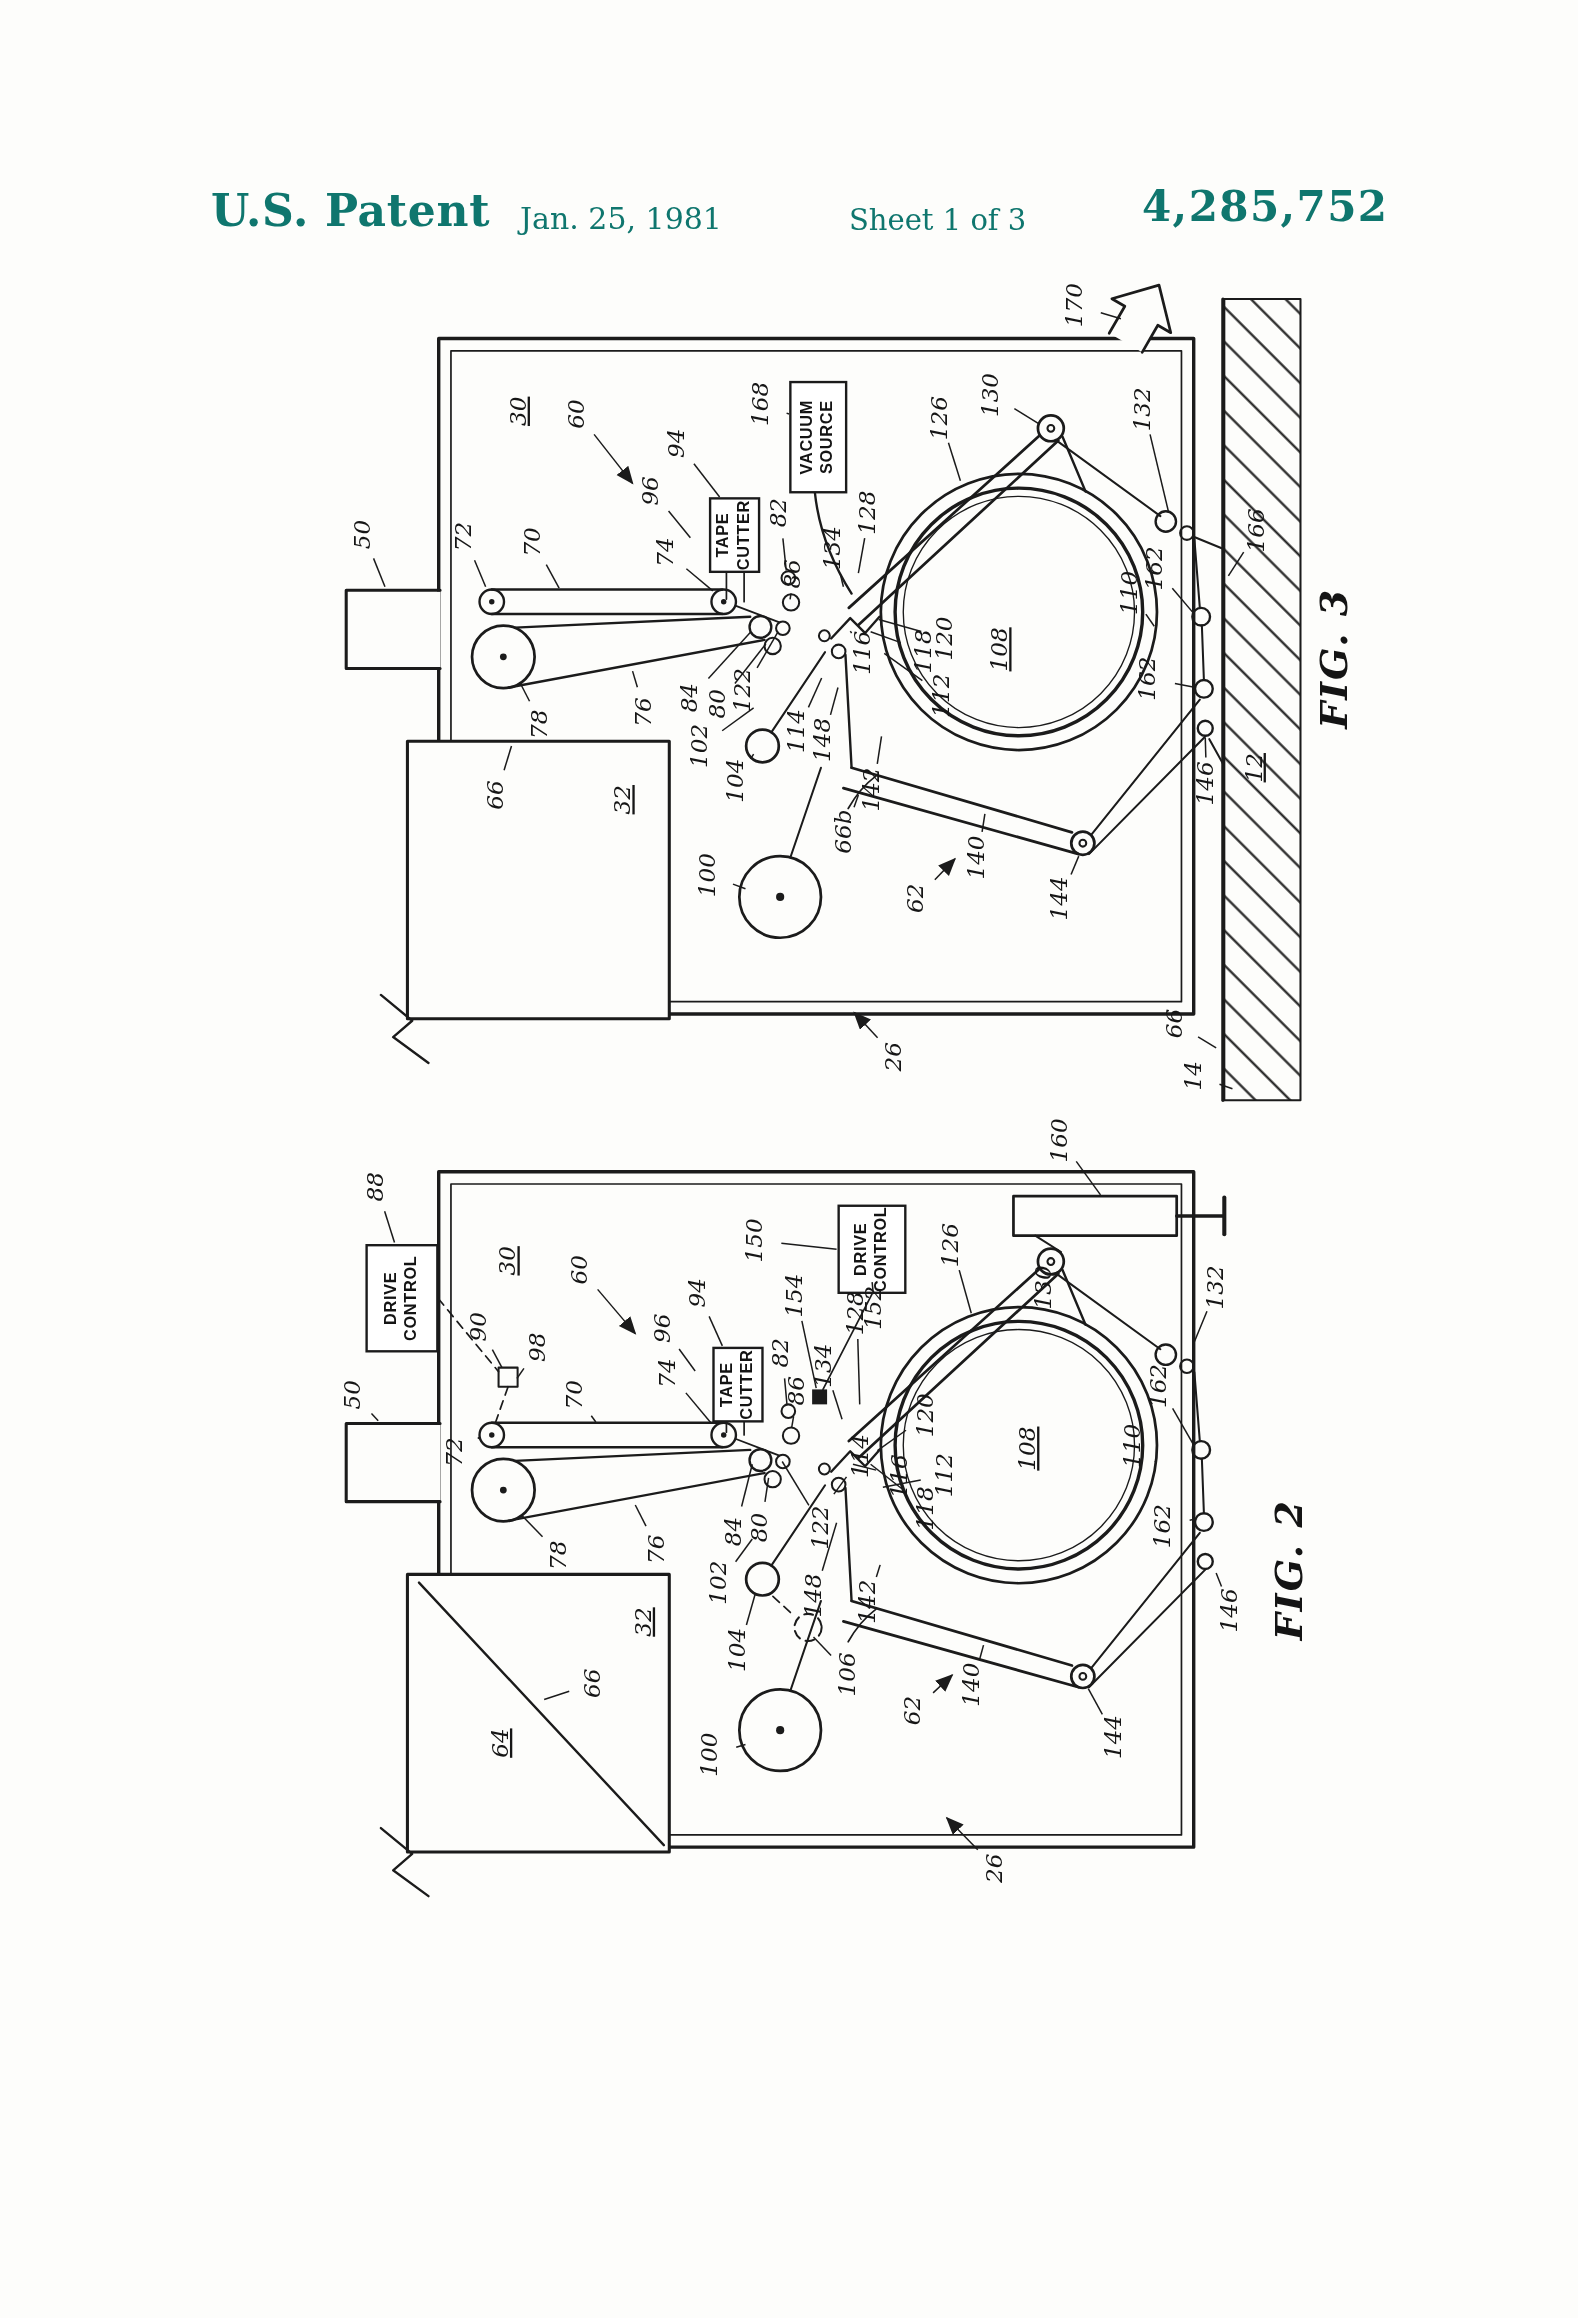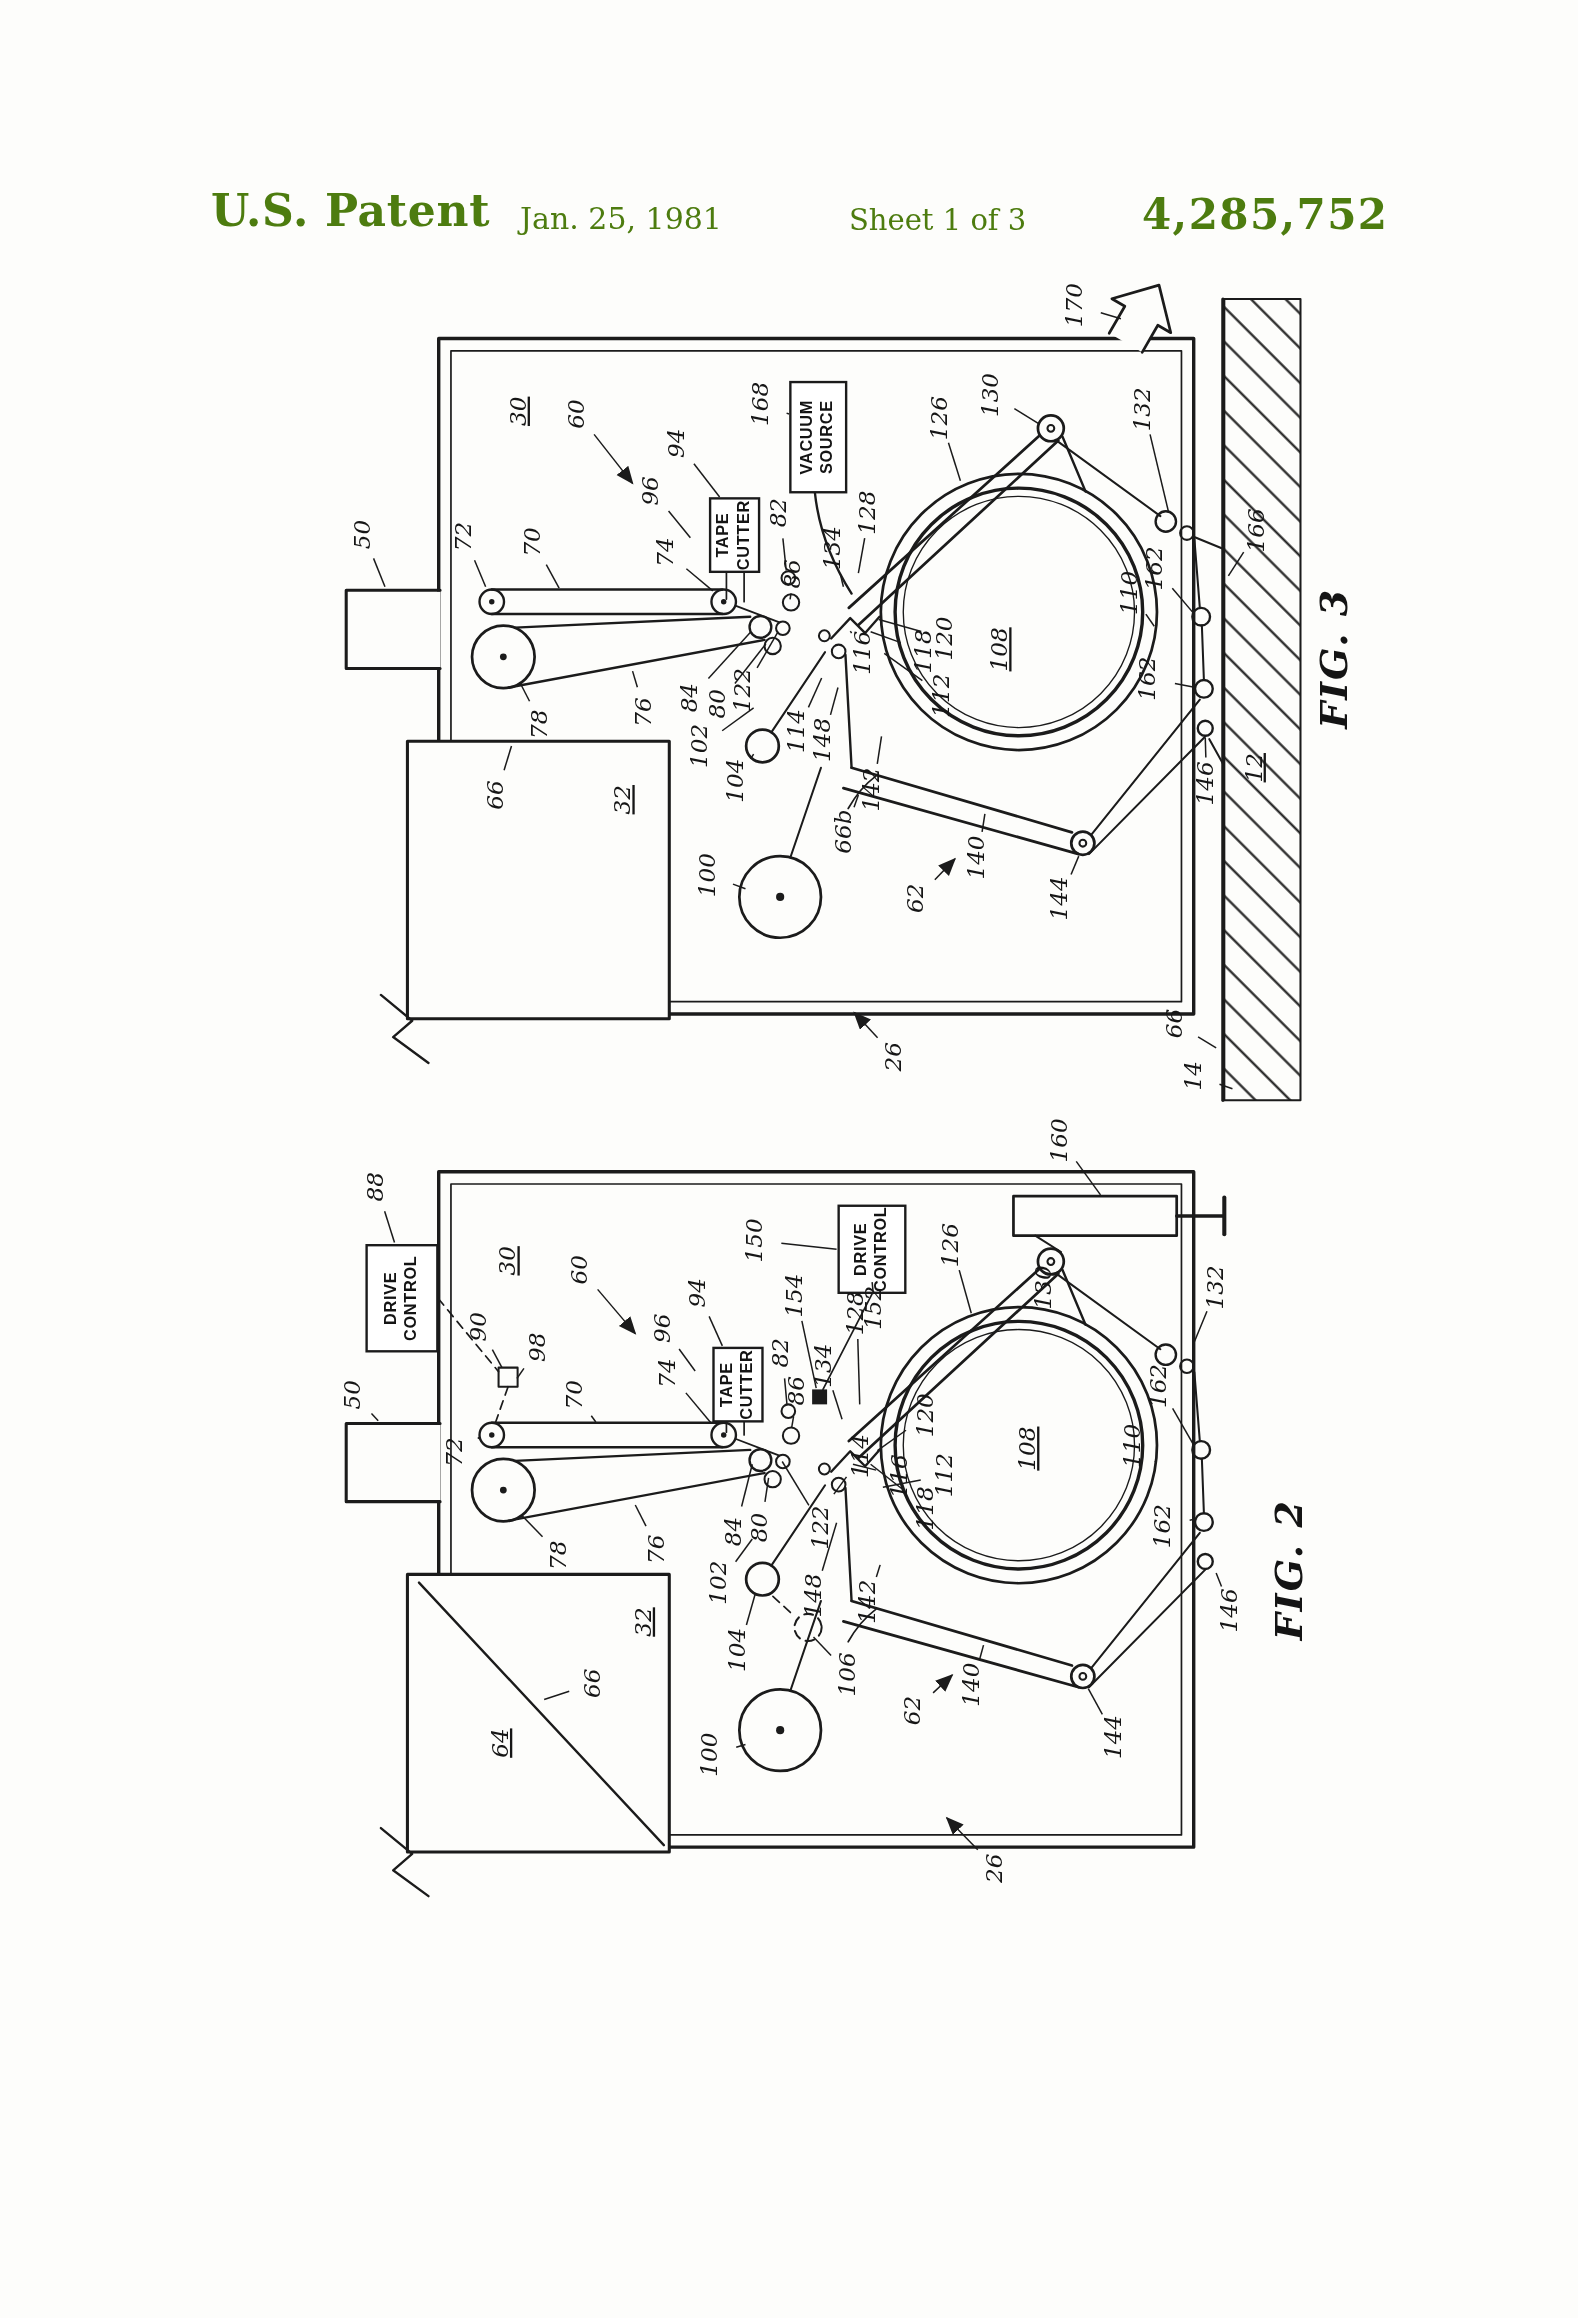--- a/index.html
+++ b/index.html
@@ -1,22 +1,22 @@
 <!DOCTYPE html>
 <html style="font-size:11px"><head>
 <meta charset="utf-8">
 <style>
   *{margin:0;padding:0;box-sizing:border-box;}
   html,body{width:1578px;height:2319px;}
   body{background:#fdfdfb;font-family:"DejaVu Serif",serif;position:relative;overflow:hidden;}
-  .hdr span{position:absolute;color:#4d7c0f;white-space:nowrap;}
+  .hdr span{position:absolute;color:#0f766e;white-space:nowrap;}
   .h-patent{left:211px;top:185px;font:700 44px "DejaVu Serif",serif;letter-spacing:0.7px;}
   .h-date{left:520px;top:201px;font:400 30px "DejaVu Serif",serif;}
   .h-sheet{left:849px;top:203px;font:400 29px "DejaVu Serif",serif;}
-  .h-number{left:1142px;top:182px;font:600 42px "DejaVu Serif",serif;letter-spacing:1.4px;margin-top:8px;}
+  .h-number{left:1142px;top:182px;font:600 42px "DejaVu Serif",serif;letter-spacing:1.4px;}
   svg#drawing{position:absolute;left:0;top:0;}
   .ln{stroke:#1b1b1b;fill:none;stroke-linecap:round;stroke-linejoin:round;}
   .dot{fill:#1b1b1b;stroke:none;}
   .dash{stroke-dasharray:13 9;}
   .leader{stroke:#1b1b1b;stroke-width:2.2;fill:none;}
   .ref-num{font:italic 34px "DejaVu Serif",serif;fill:#161616;text-anchor:middle;dominant-baseline:middle;}
   .ref-num.u{text-decoration:underline;}
   .fig-caption{font:italic 700 56px "DejaVu Serif",serif;fill:#141414;text-anchor:middle;dominant-baseline:middle;letter-spacing:3px;}
   .box-label{font:600 24px "Liberation Sans",sans-serif;fill:#141414;text-anchor:middle;dominant-baseline:middle;letter-spacing:1px;}
   .comp-box{fill:#fff;stroke:#1b1b1b;stroke-width:3.5;}

